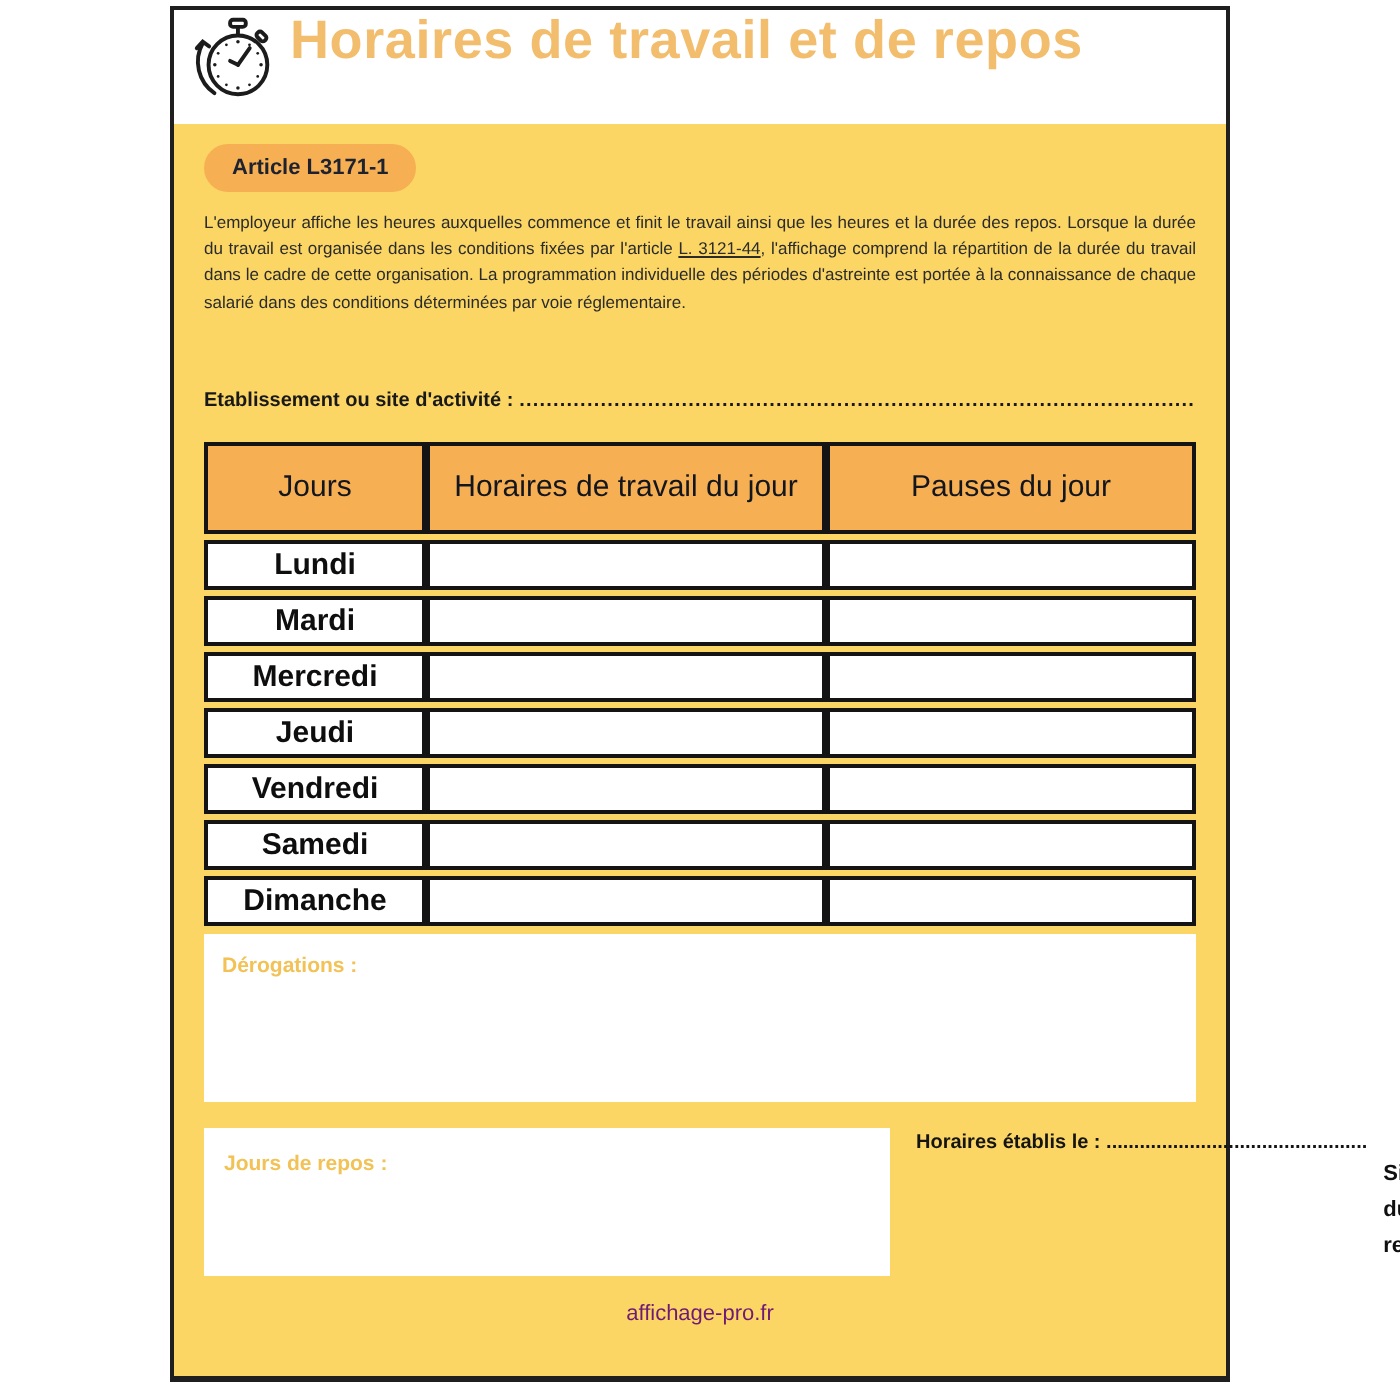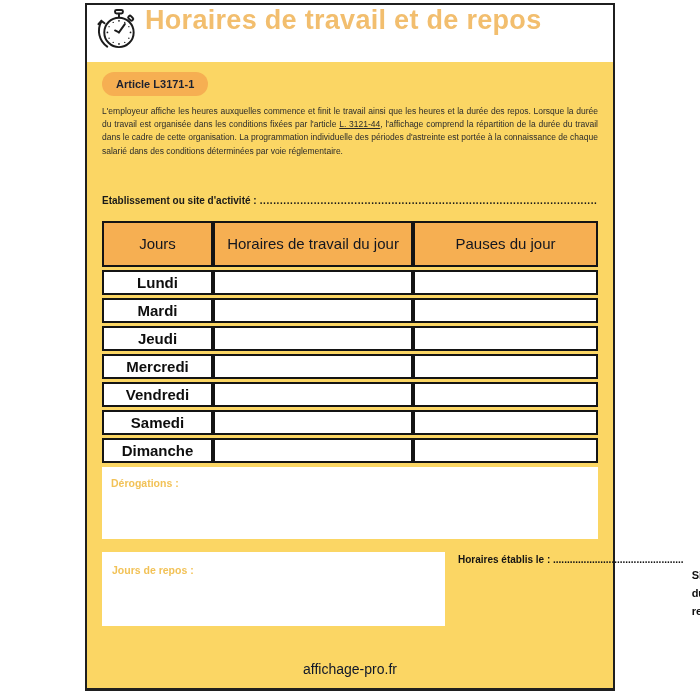--- a/index.html
+++ b/index.html
@@ -78,21 +78,21 @@
     height: 46px;
     font-size: 15px; font-weight: normal; color: #13161f;
     padding: 0 2px;
   }
   table.schedule td { background: #ffffff; height: 25px; }
   td.day-cell {
     text-align: center; font-weight: bold; font-size: 15px; color: #0e0e0e;
   }
   .derogations-box {
     background: #ffffff;
-    height: 72px; flex: none;
+    height: 84px; flex: none;
     margin-top: 1px;
     padding: 6px 9px;
   }
   .box-label {
     color: var(--label-orange, #F2C257);
     font-weight: bold; font-size: 10.5px;
   }
   .bottom-row { display: flex; margin-top: 13px; flex: none; height: 74px; }
   .rest-box {
     width: 343px; flex: none;
@@ -110,22 +110,22 @@
   }
   .signature-box {
     background: #ffffff;
     flex: 1; margin-top: 7px;
     padding: 6px 8px;
   }
   .sig-label { font-weight: bold; font-size: 11px; color: #101010; }
   .page-footer {
     margin-top: auto;
     align-self: center;
-    font-size: 14px; color: #0f172a;
-    padding-bottom: 11px;
+    font-size: 11px; color: #701a75;
+    padding-bottom: 25px;
   }
 </style>
 </head>
 <body>
 
 <div class="page">
 
   <header class="page-header">
     <svg class="stopwatch" viewBox="0 0 48 48">
       <g fill="none" stroke="#1c1c1c" stroke-width="2" stroke-linecap="round">
@@ -187,26 +187,26 @@
           <td class="day-cell">Lundi</td>
           <td></td>
           <td></td>
         </tr>
         <tr>
           <td class="day-cell">Mardi</td>
           <td></td>
           <td></td>
         </tr>
         <tr>
+          <td class="day-cell">Mercredi</td>
+          <td></td>
+          <td></td>
+        </tr>
+        <tr>
           <td class="day-cell">Jeudi</td>
-          <td></td>
-          <td></td>
-        </tr>
-        <tr>
-          <td class="day-cell">Mercredi</td>
           <td></td>
           <td></td>
         </tr>
         <tr>
           <td class="day-cell">Vendredi</td>
           <td></td>
           <td></td>
         </tr>
         <tr>
           <td class="day-cell">Samedi</td>

